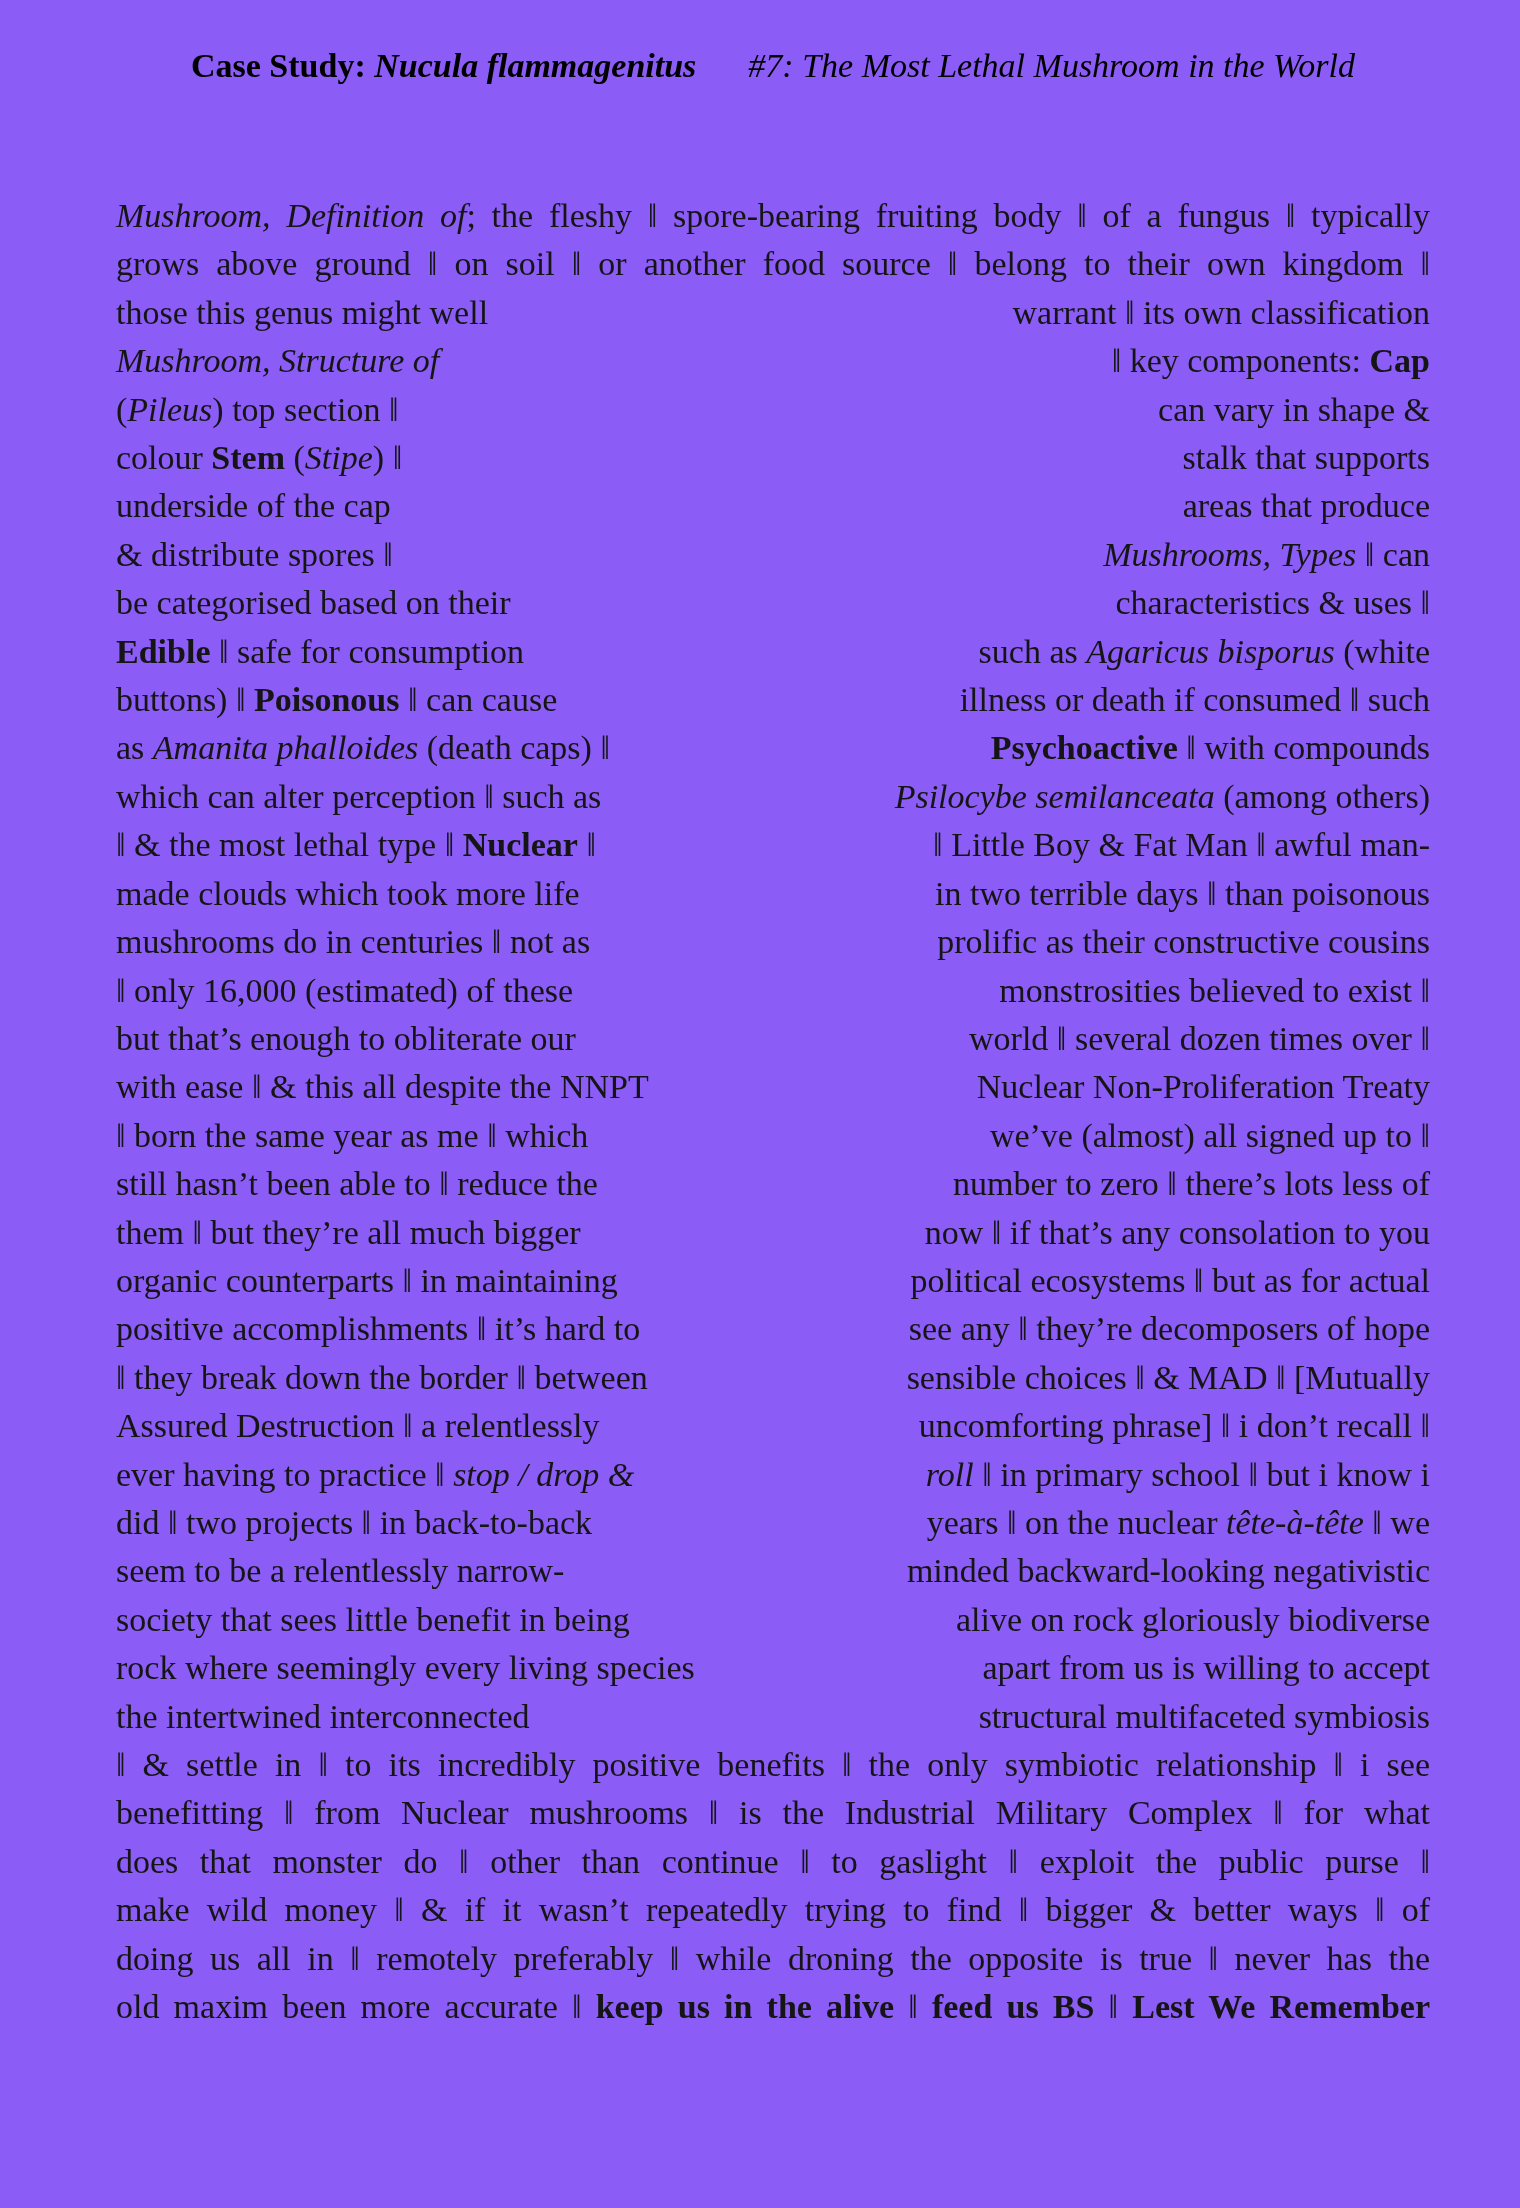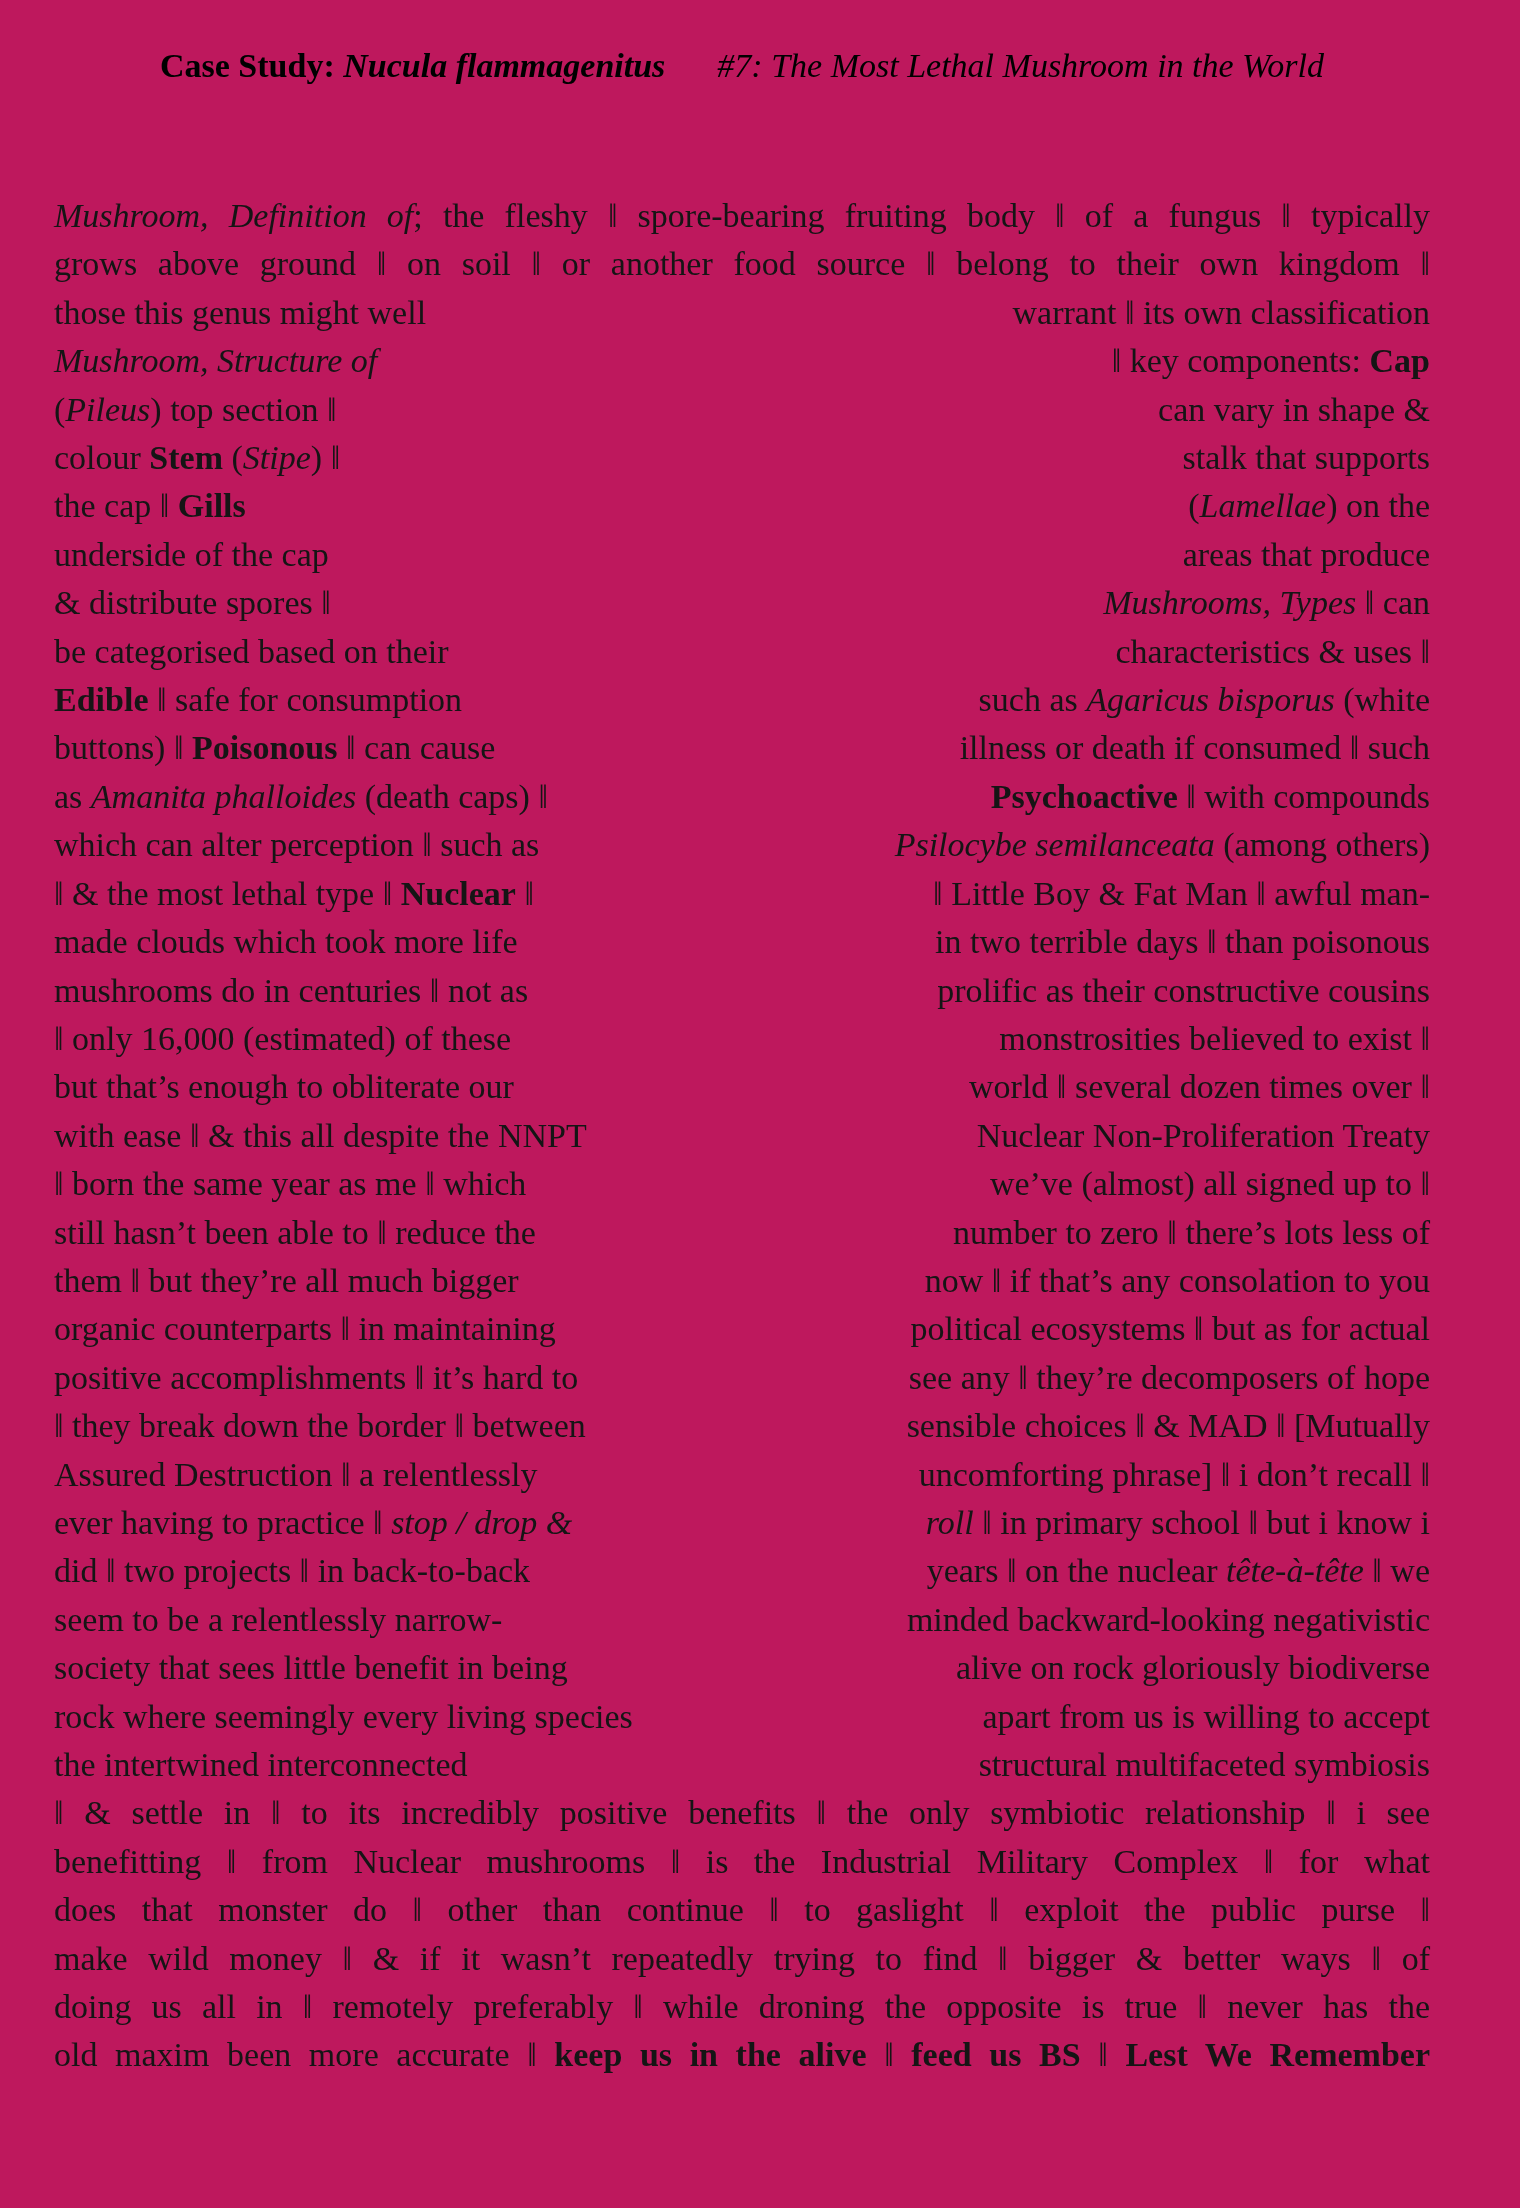--- a/index.html
+++ b/index.html
@@ -5,22 +5,22 @@
   html, body {
     margin: 0;
     padding: 0;
     background: #ffffff;
   }
   .page {
     position: relative;
     width: 1520px;
     height: 2208px;
     box-sizing: border-box;
-    padding: 46px 90px 0 54px;
-    background: #be185d;
+    padding: 46px 90px 0 116px;
+    background: #8b5cf6;
     color: #141414;
     font-family: "Liberation Serif", "DejaVu Serif", serif;
     overflow: hidden;
   }
   .title-row {
     display: flex;
     justify-content: center;
     align-items: baseline;
     gap: 52px;
     font-size: 34px;
@@ -75,24 +75,20 @@
         <span class="part-left"><span class="s-i">Mushroom, Structure of</span></span>
         <span class="part-right"><span class="s-r">‖ key components: </span><span class="s-b">Cap</span></span>
       </div>
       <div class="line split">
         <span class="part-left"><span class="s-r">(</span><span class="s-i">Pileus</span><span class="s-r">) top section ‖</span></span>
         <span class="part-right"><span class="s-r">can vary in shape &amp;</span></span>
       </div>
       <div class="line split">
         <span class="part-left"><span class="s-r">colour </span><span class="s-b">Stem</span><span class="s-r"> (</span><span class="s-i">Stipe</span><span class="s-r">) ‖</span></span>
         <span class="part-right"><span class="s-r">stalk that supports</span></span>
-      </div>
-      <div class="line split">
-        <span class="part-left"><span class="s-r">the cap ‖ </span><span class="s-b">Gills</span></span>
-        <span class="part-right"><span class="s-r">(</span><span class="s-i">Lamellae</span><span class="s-r">) on the</span></span>
       </div>
       <div class="line split">
         <span class="part-left"><span class="s-r">underside of the cap</span></span>
         <span class="part-right"><span class="s-r">areas that produce</span></span>
       </div>
       <div class="line split">
         <span class="part-left"><span class="s-r">&amp; distribute spores ‖</span></span>
         <span class="part-right"><span class="s-i">Mushrooms, Types</span><span class="s-r"> ‖ can</span></span>
       </div>
       <div class="line split">

